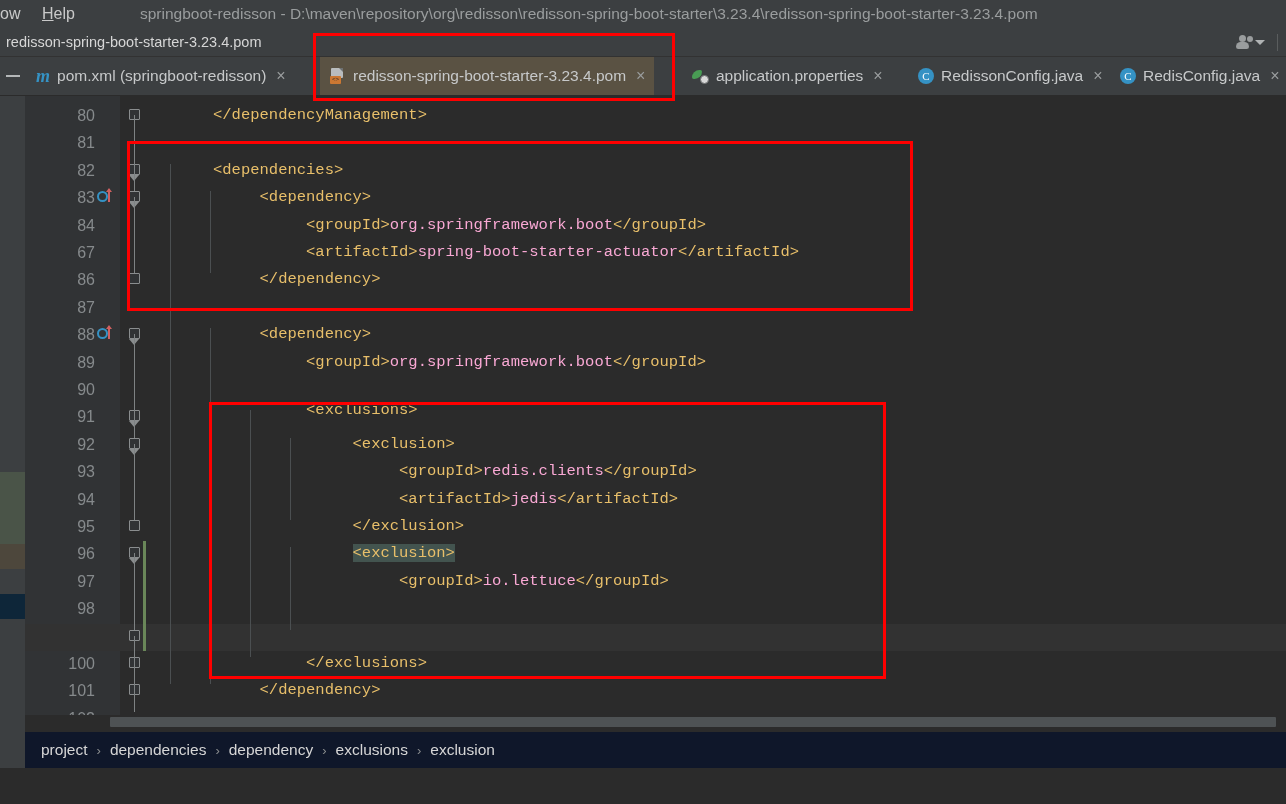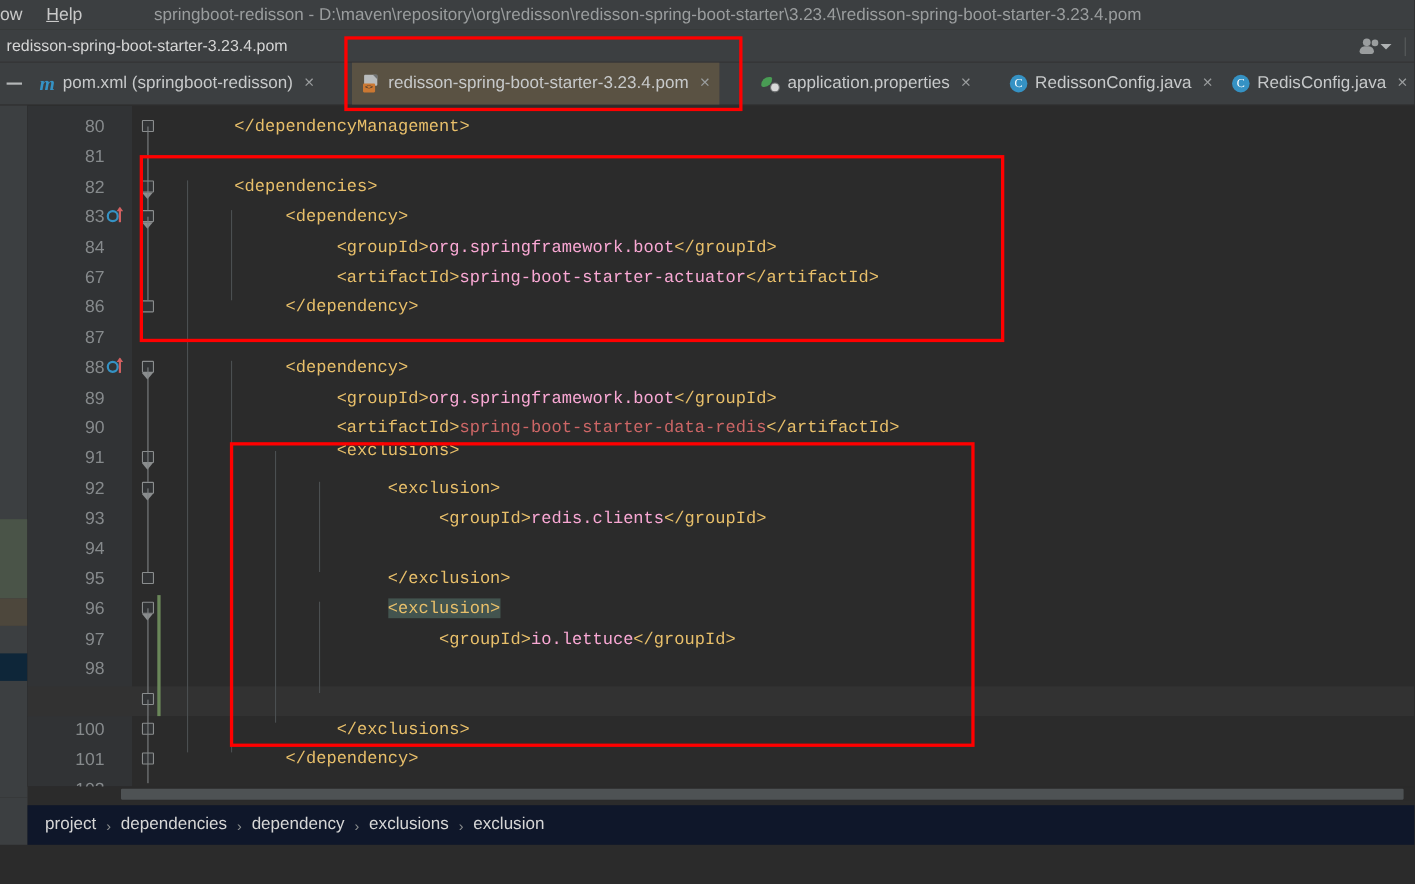--- a/index.html
+++ b/index.html
@@ -341,24 +341,24 @@
       <div class="code" style="top: 6px; left: 0px;"><span class="txt">          </span><span class="tag">&lt;/dependencyManagement&gt;</span></div>
       <div class="code" style="top: 33.4px; left: 0px;"></div>
       <div class="code" style="top: 60.8px; left: 0px;"><span class="txt">          </span><span class="tag">&lt;dependencies&gt;</span></div>
       <div class="code" style="top: 88.2px; left: 0px;"><span class="txt">               </span><span class="tag">&lt;dependency&gt;</span></div>
       <div class="code" style="top: 115.6px; left: 0px;"><span class="txt">                    </span><span class="tag">&lt;groupId&gt;</span><span class="txt">org.springframework.boot</span><span class="tag">&lt;/groupId&gt;</span></div>
       <div class="code" style="top: 143px; left: 0px;"><span class="txt">                    </span><span class="tag">&lt;artifactId&gt;</span><span class="txt">spring-boot-starter-actuator</span><span class="tag">&lt;/artifactId&gt;</span></div>
       <div class="code" style="top: 170.4px; left: 0px;"><span class="txt">               </span><span class="tag">&lt;/dependency&gt;</span></div>
       <div class="code" style="top: 197.8px; left: 0px;"></div>
       <div class="code" style="top: 225.2px; left: 0px;"><span class="txt">               </span><span class="tag">&lt;dependency&gt;</span></div>
       <div class="code" style="top: 252.6px; left: 0px;"><span class="txt">                    </span><span class="tag">&lt;groupId&gt;</span><span class="txt">org.springframework.boot</span><span class="tag">&lt;/groupId&gt;</span></div>
-      <div class="code" style="top: 280px; left: 0px;"><span class="txt">                    </span><span class="tag">&lt;artifactId&gt;</span><span class="red">spring-boot-starter-data-redis</span><span class="tag">&lt;/artifactId&gt;</span></div>
       <div class="code" style="top: 301px; left: 0px;"><span class="txt">                    </span><span class="tag">&lt;exclusions&gt;</span></div>
       <div class="code" style="top: 334.8px; left: 0px;"><span class="txt">                         </span><span class="tag">&lt;exclusion&gt;</span></div>
       <div class="code" style="top: 362.2px; left: 0px;"><span class="txt">                              </span><span class="tag">&lt;groupId&gt;</span><span class="txt">redis.clients</span><span class="tag">&lt;/groupId&gt;</span></div>
+      <div class="code" style="top: 389.6px; left: 0px;"><span class="txt">                              </span><span class="tag">&lt;artifactId&gt;</span><span class="txt">jedis</span><span class="tag">&lt;/artifactId&gt;</span></div>
       <div class="code" style="top: 417px; left: 0px;"><span class="txt">                         </span><span class="tag">&lt;/exclusion&gt;</span></div>
       <div class="code" style="top: 444.4px; left: 0px;"><span class="txt">                         </span><span class="tag hl">&lt;exclusion&gt;</span></div>
       <div class="code" style="top: 471.8px; left: 0px;"><span class="txt">                              </span><span class="tag">&lt;groupId&gt;</span><span class="txt">io.lettuce</span><span class="tag">&lt;/groupId&gt;</span></div>
       <div class="code" style="top: 526.6px; left: 0px;"><span class="txt">                         </span><span class="tag hl">&lt;/exclusion&gt;</span></div>
       <div class="code" style="top: 554px; left: 0px;"><span class="txt">                    </span><span class="tag">&lt;/exclusions&gt;</span></div>
       <div class="code" style="top: 581.4px; left: 0px;"><span class="txt">               </span><span class="tag">&lt;/dependency&gt;</span></div>
       <div class="code" style="top: 608.8px; left: 0px;"></div>
     </div>
 <div class="line current" style="top: 527.6px;"></div>
     <div class="gutter-icon" style="top: 93.2px;">

